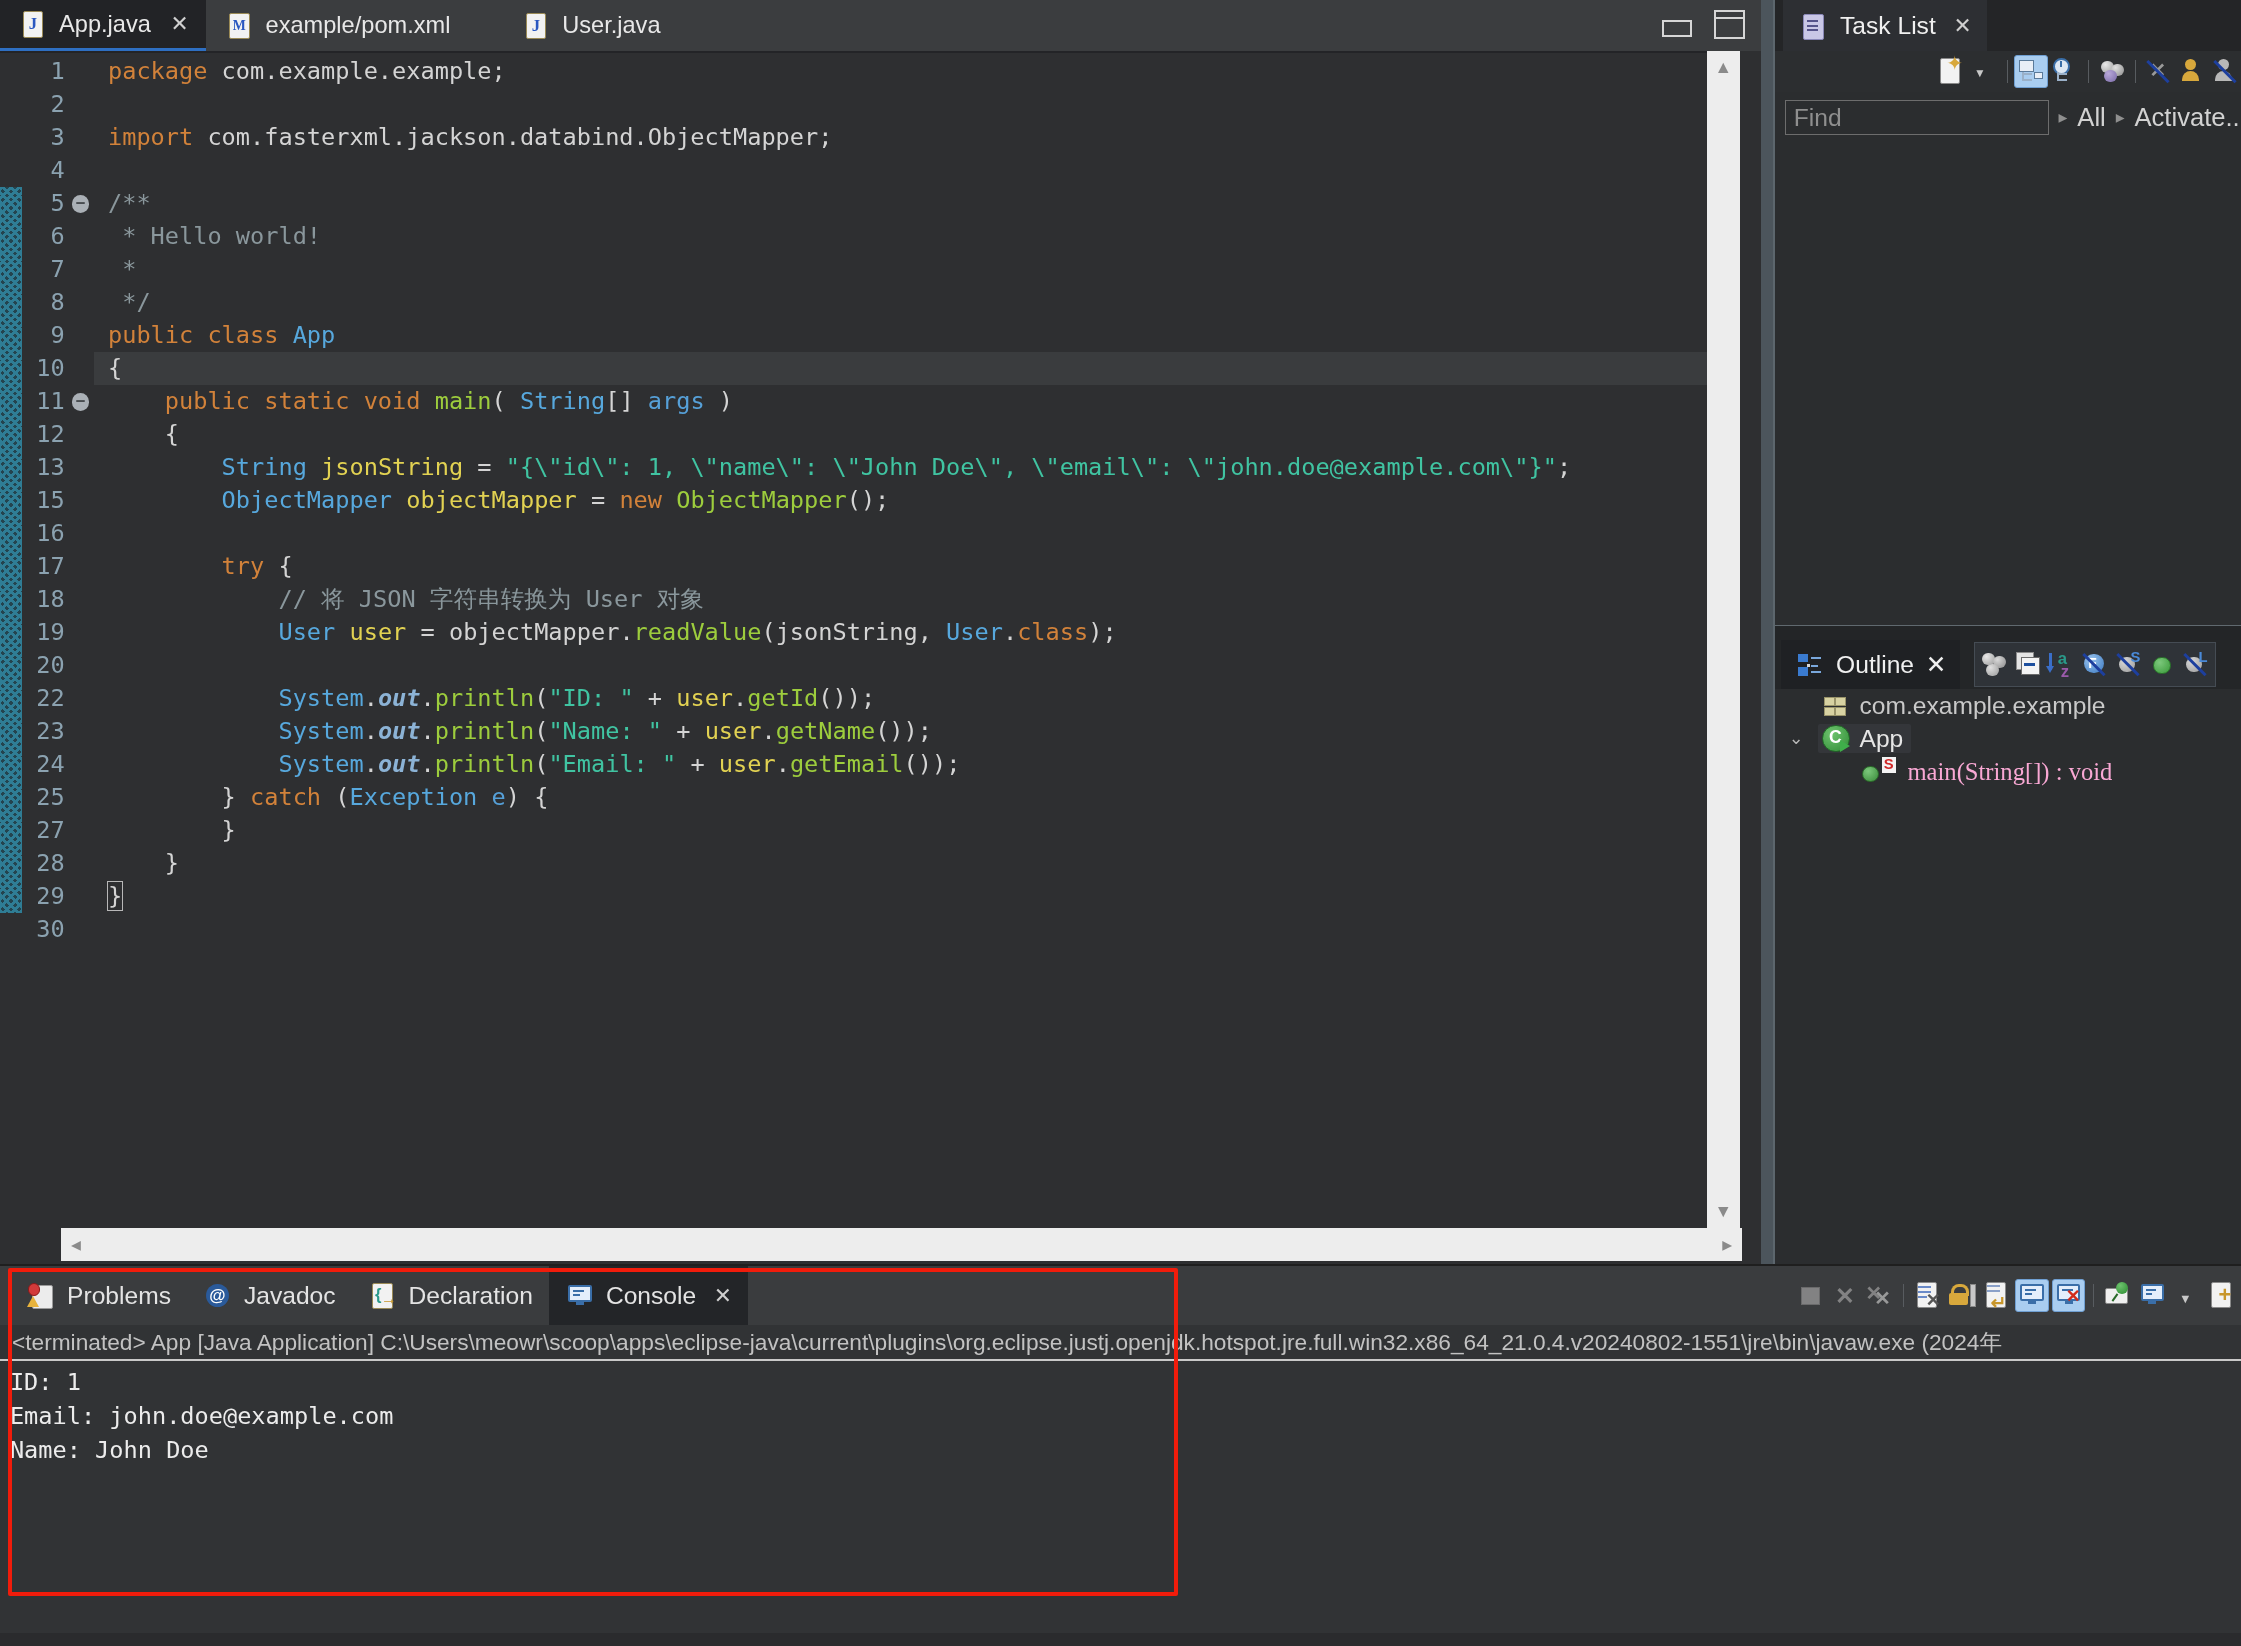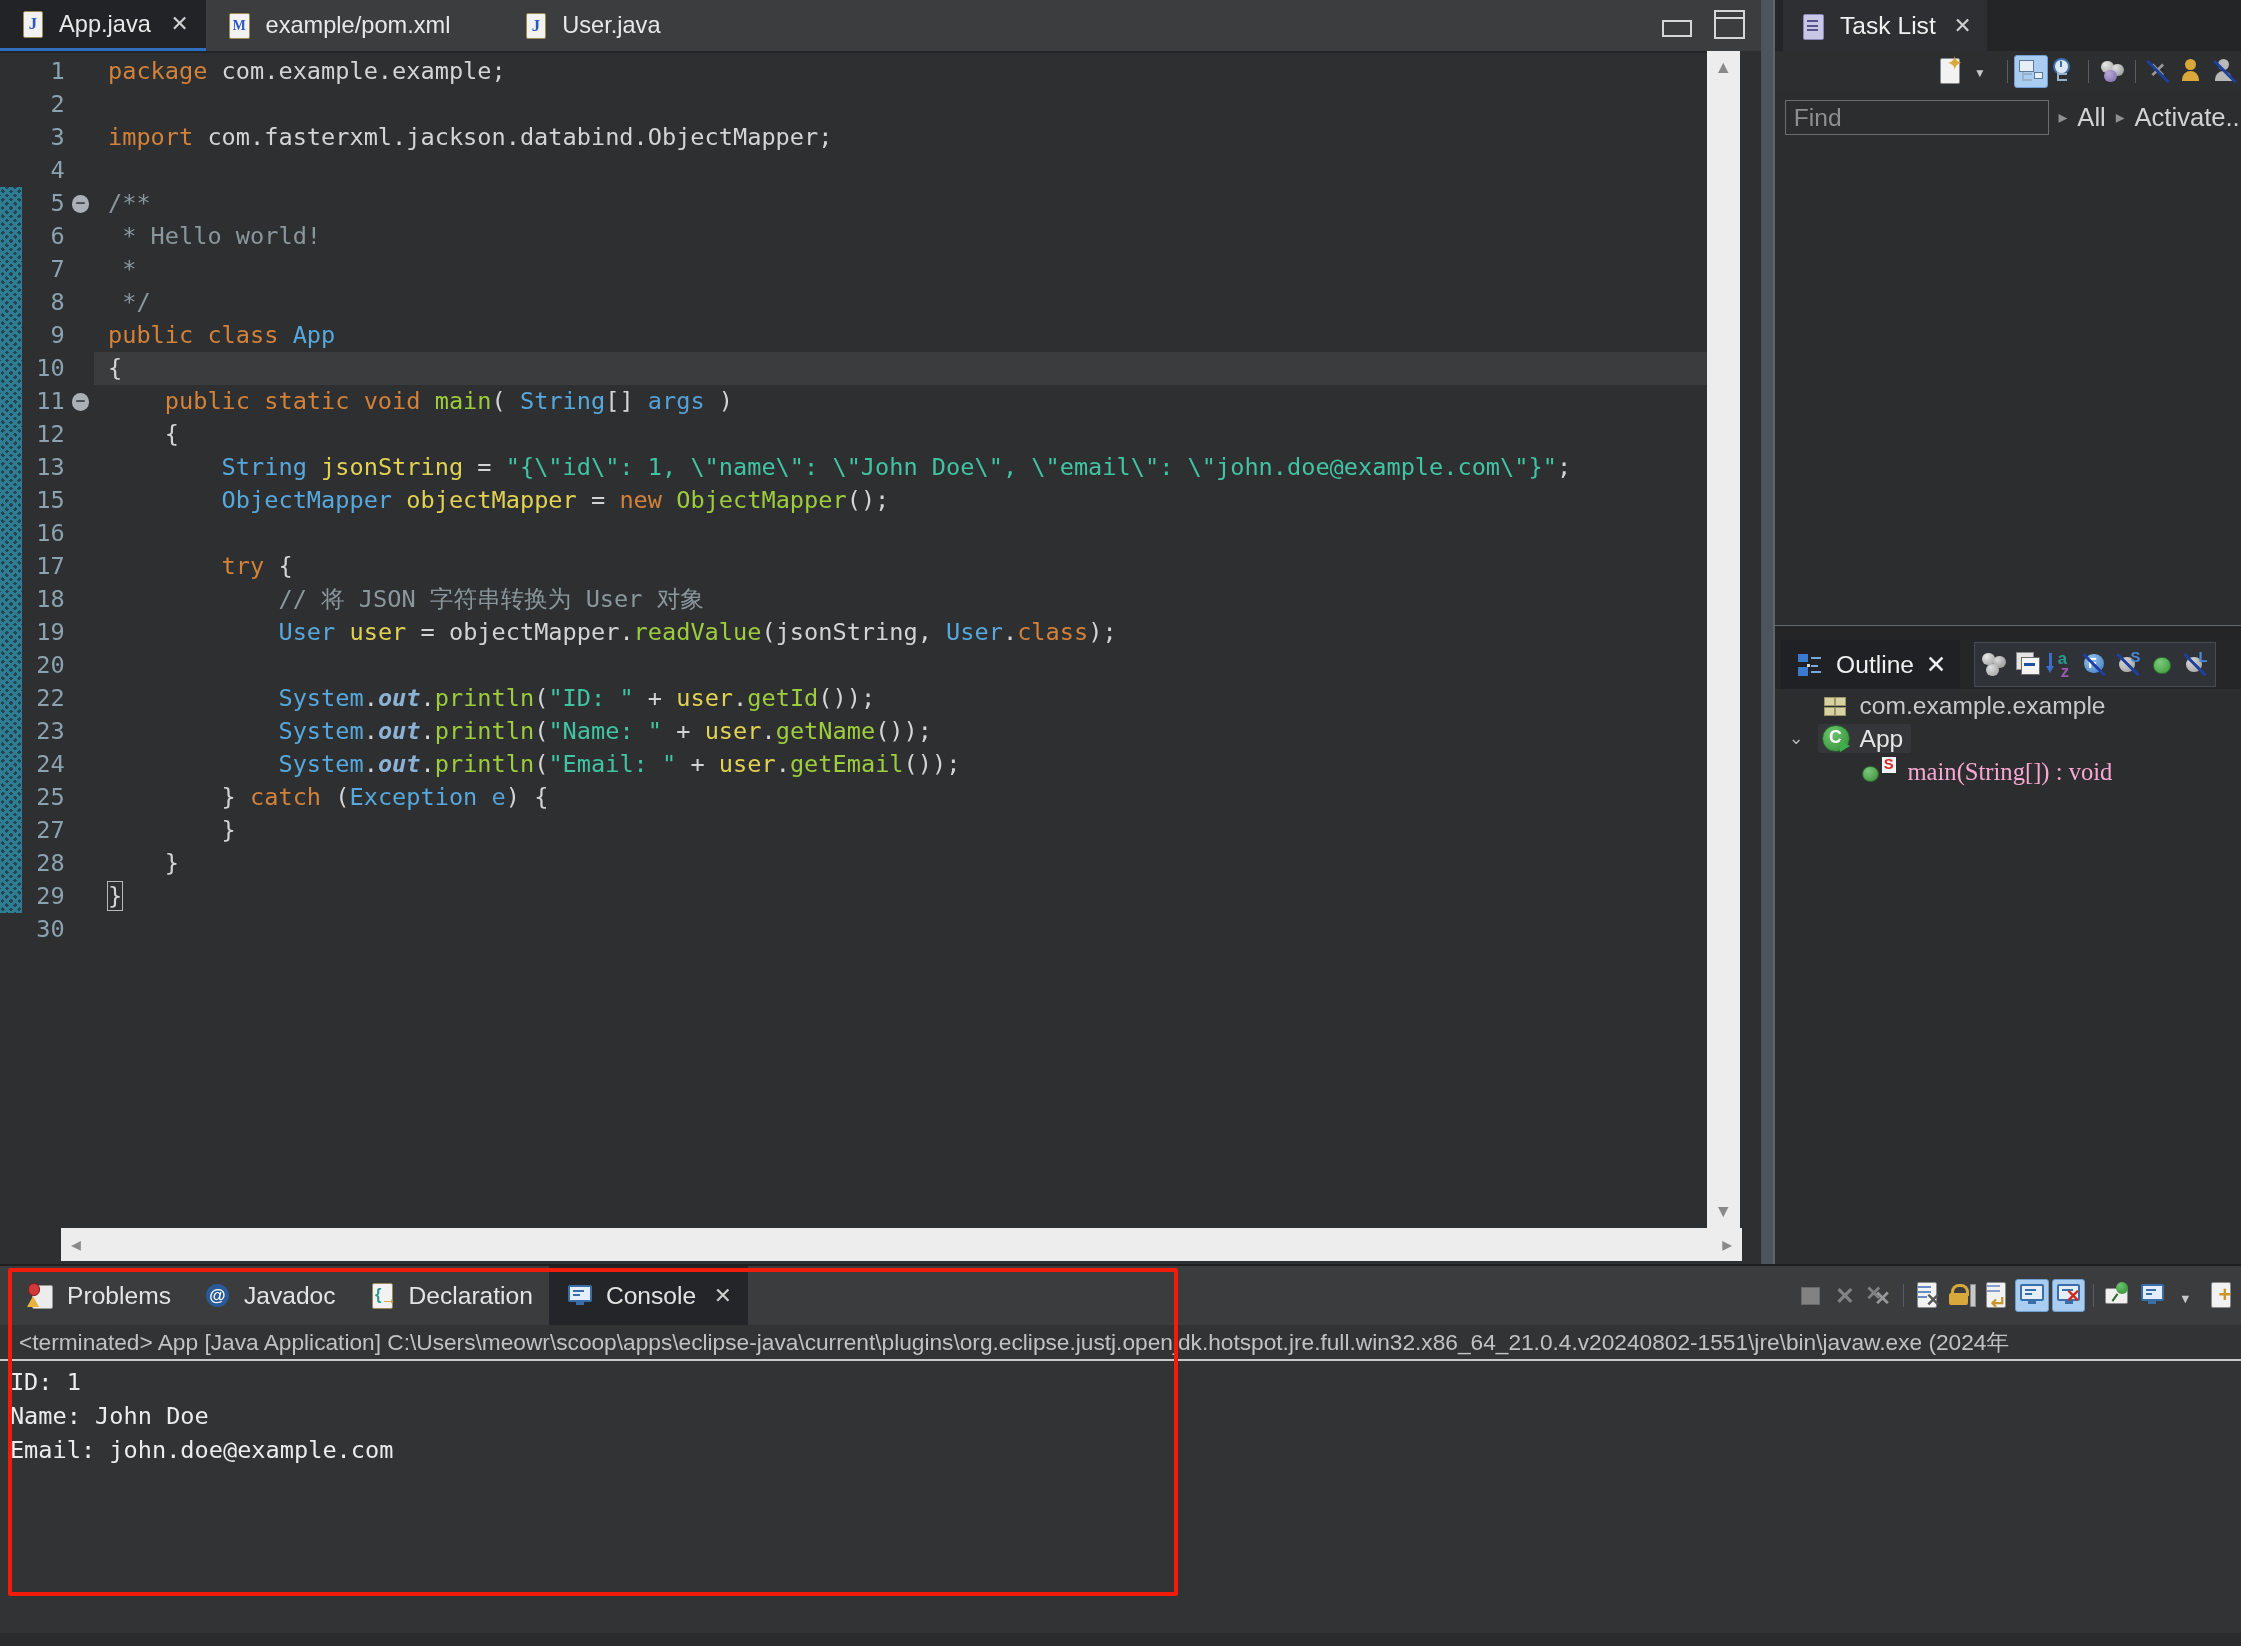--- a/index.html
+++ b/index.html
@@ -71,21 +71,21 @@
   .orow .lbl{margin-left:9.9px;}
   .chev{position:absolute;left:13.8px;color:#b8b8b8;font-size:17.7px;}
 
   
   #bottom-panel{position:absolute;left:0;top:1264px;width:2241px;height:369px;background:#313335;}
   #bottom-tabbar{position:relative;height:59px;background:#3a3c3e;border-top:2px solid #1f1f1f;display:flex;align-items:stretch;padding-left:9.9px;}
   .btab{display:flex;align-items:center;gap:11.8px;padding:0 15.8px;font-size:24.6px;color:#e4e4e4;}
   .btab.active{background:#232528;}
   .btab .close{font-size:21.7px;color:#cfcfcf;margin-left:5.9px;}
   #console-toolbar{position:absolute;right:3.9px;top:0;height:59px;display:flex;align-items:center;gap:3px;}
-  #console-header{height:34px;line-height:34px;font-size:22.7px;color:#c2c2c2;padding-left:19px;white-space:nowrap;overflow:hidden;}
+  #console-header{height:34px;line-height:34px;font-size:22.7px;color:#c2c2c2;padding-left:12px;white-space:nowrap;overflow:hidden;}
   #console-sep{height:2px;background:#c9c9c9;width:100%;}
   #console-out{padding:3.9px 0 0 9.9px;font-family:"DejaVu Sans Mono",monospace;font-size:23.6px;line-height:34px;color:#ececec;white-space:pre;}
 
   #bottom-strip{position:absolute;left:0;top:1633px;width:2241px;height:12.8px;background:#2a2b2d;}
 
   
   #red-annotation{position:absolute;left:7.9px;top:1268px;width:1162px;height:320px;border:4.9px solid #f11c0b;border-radius:2px;z-index:60;pointer-events:none;}
 
   
   .ti{position:relative;width:31.5px;height:31.5px;flex:none;display:inline-block;}
@@ -426,20 +426,20 @@
           <span class="ti">
             <span class="pgbase" style="border-color:#8a8a8a"></span>
             <span class="a" style="left:12.8px;top:2px;color:#c8962a;font-weight:bold;font-size:21.7px">+</span>
           </span>
         </div>
     </div>
     <div id="console-header">
       <span>&lt;terminated&gt; App [Java Application] C:\Users\meowr\scoop\apps\eclipse-java\current\plugins\org.eclipse.justj.openjdk.hotspot.jre.full.win32.x86_64_21.0.4.v20240802-1551\jre\bin\javaw.exe  (2024年</span>
     </div>
     <div id="console-sep"></div>
-    <div id="console-out"><div>ID: 1</div><div>Name: John Doe</div><div>Email: john.doe@example.com</div></div>
+    <div id="console-out"><div>ID: 1</div><div>Email: john.doe@example.com</div><div>Name: John Doe</div></div>
   </div>
 
   <div id="bottom-strip"></div>
 
   <div id="red-annotation"></div>
 </div>
 
 
 </body></html>

